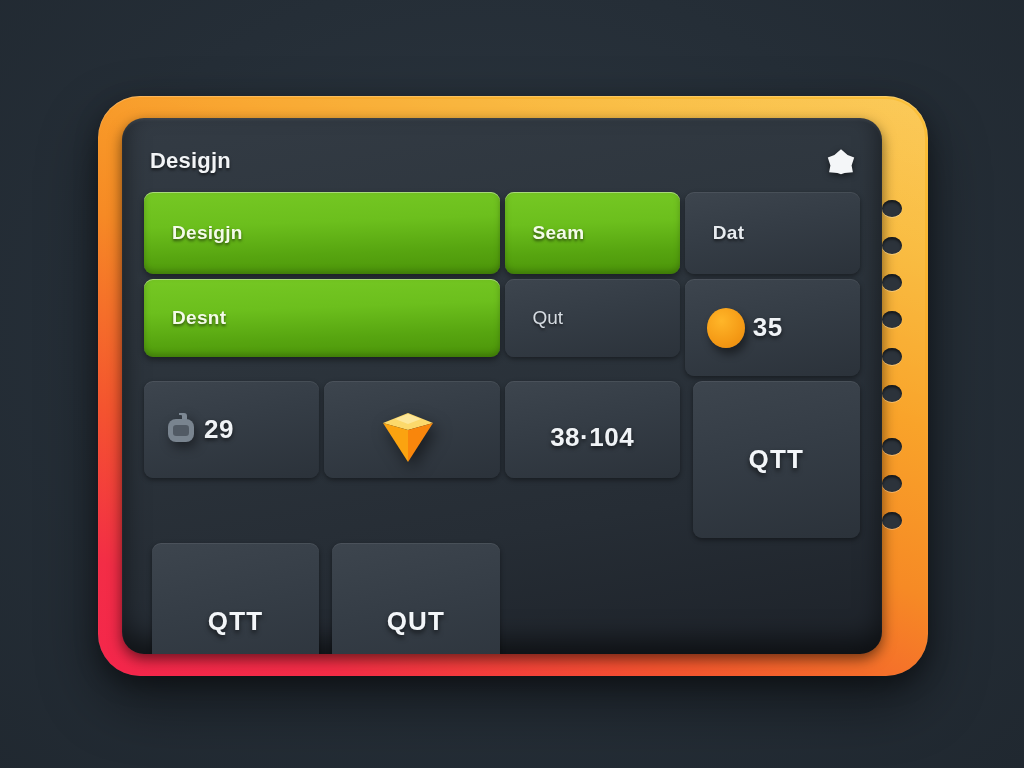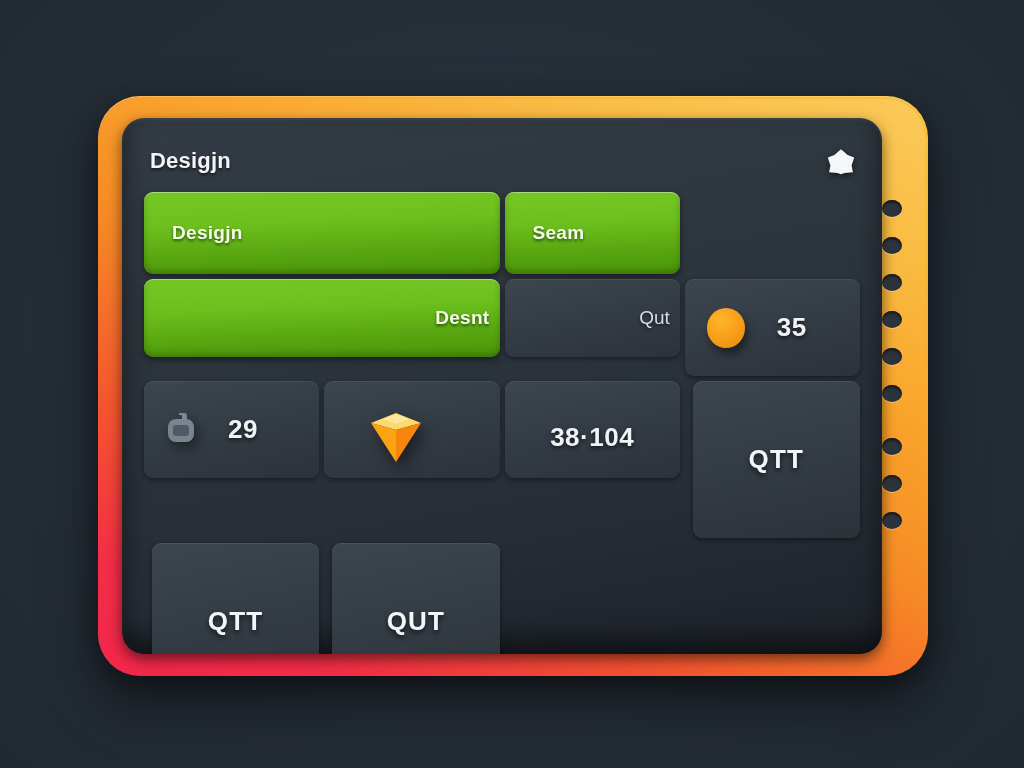--- a/index.html
+++ b/index.html
@@ -139,21 +139,21 @@
   .tile-green {
     background: linear-gradient(178deg, #76c824 0%, #6cbf1d 38%, #57a510 72%, #4b9409 100%);
     box-shadow:
       inset 0 1px 0 rgba(255,255,255,0.40),
       inset 0 -3px 6px rgba(0,0,0,0.22),
       0 3px 6px rgba(0,0,0,0.42);
   }
 
   
   .row-a { height: 82px; padding: 0 28px; }
-  .row-b { height: 78px; padding: 0 10px; justify-content: flex-end; }
+  .row-b { height: 78px; padding: 0 28px; }
   .row-c { height: 97px; padding: 0 22px; }
   .row-d { height: 157px; padding: 16px 22px; justify-content: center; margin-left: 8px; }
 
   .span-2 { grid-column: span 2; }
 
   .tile-label {
     font-size: 19px;
     font-weight: bold;
     letter-spacing: 0.3px;
     text-shadow: 0 2px 3px rgba(0,0,0,0.55);
@@ -165,21 +165,21 @@
     font-weight: normal;
     font-size: 19px;
     color: #d6dce2;
     text-shadow: 0 2px 3px rgba(0,0,0,0.5);
   }
 
   
   .stat-inner {
     display: flex;
     align-items: center;
-    gap: 32px;
+    gap: 8px;
     width: 100%;
   }
   .stat-value {
     font-size: 26px;
     font-weight: bold;
     color: #f0f3f6;
     letter-spacing: 0.5px;
     text-shadow: 0 2px 4px rgba(0,0,0,0.62);
   }
   .stat-center { justify-content: center; margin-top: 16px; }
@@ -243,20 +243,23 @@
       </span>
     </div>
 
     <div id="tile-grid">
 
       <div class="tile tile-green row-a span-2">
         <span class="tile-label">Desigjn</span>
       </div>
       <div class="tile tile-green row-a">
         <span class="tile-label">Seam</span>
+      </div>
+      <div class="tile tile-dark row-a">
+        <span class="tile-label">Dat</span>
       </div>
 
       <div class="tile tile-green row-b span-2">
         <span class="tile-label">Desnt</span>
       </div>
       <div class="tile tile-dark row-b">
         <span class="label-thin">Qut</span>
       </div>
 
       <div class="tile tile-dark row-c">

